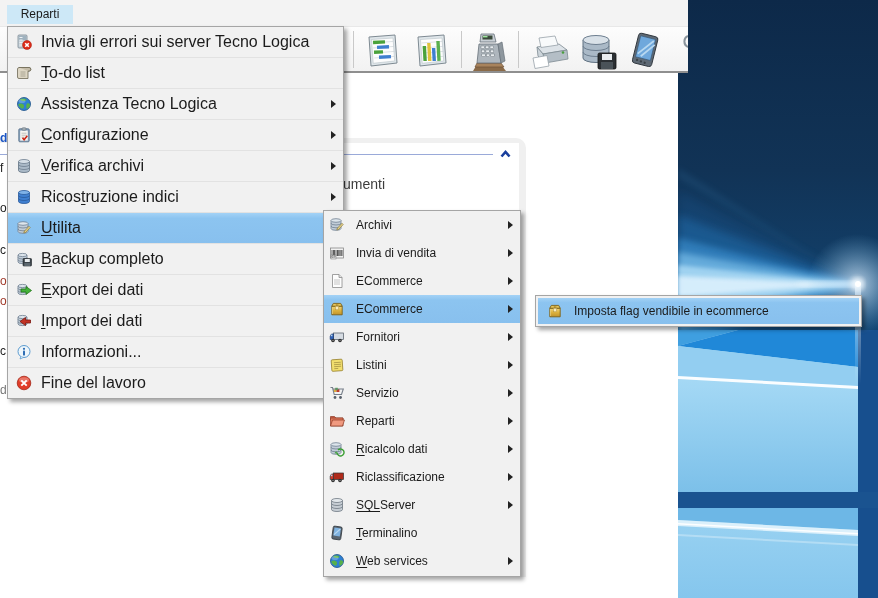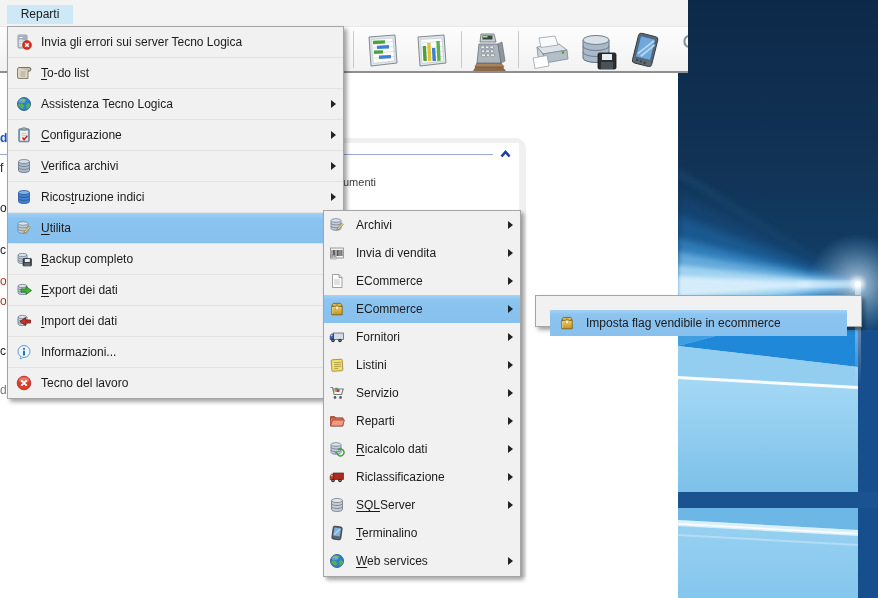--- a/index.html
+++ b/index.html
@@ -16,29 +16,29 @@
             font-size:12px;color:#1b1b1b;text-align:center;line-height:19px;}
   #toolbar{left:0;top:26px;width:688px;height:47px;
            background:linear-gradient(#fdfdfd,#f2f2f2);
            border-top:1px solid #e8e8e8;border-bottom:2px solid #8f8f8f;box-sizing:border-box;}
   .tsep{top:4px;width:1px;height:37px;background:#c9c9c9;}
   
   #panel{left:0;top:64px;width:526px;height:439px;background:#f0f0f0;
          border-top-right-radius:10px;}
   #card{left:0;top:69px;width:519px;height:434px;background:#fff;}
   #blueline{left:0;top:154px;width:493px;height:1px;background:#9aaad9;}
-  #umenti{left:343px;top:176px;font-size:11px;color:#3c3c3c;}
+  #umenti{left:343px;top:176px;font-size:14px;color:#3c3c3c;}
   
   .menu{position:absolute;background:#f1f1f1;border:1px solid #a5a5a5;
         box-shadow:3px 3px 4px rgba(0,0,0,0.35);box-sizing:border-box;}
   #menu1{left:7px;top:26px;width:337px;height:373px;}
   #menu2{left:323px;top:210px;width:198px;height:367px;}
-  #menu3{left:535px;top:295px;width:327px;height:32px;padding:14px;}
+  #menu3{left:535px;top:295px;width:327px;height:32px;padding:2px;}
   .mi{position:relative;height:30px;border-bottom:1px solid #e2e2e2;
-      font-size:12px;color:#1b1b1b;}
+      font-size:16px;color:#1b1b1b;}
   .mi:last-child{border-bottom:none;}
   .mi2{position:relative;height:28px;border-bottom:none;font-size:12px;color:#1b1b1b;}
   .hl{background:linear-gradient(#a3d2f6 0%,#8cc4f0 18%,#88c0ee 100%);}
   .mi .lab{position:absolute;left:33px;top:50%;transform:translateY(-50%);white-space:nowrap;}
   .mi2 .lab{position:absolute;left:32px;top:50%;transform:translateY(-50%);white-space:nowrap;}
   .mi .ic{position:absolute;left:8px;top:50%;margin-top:-8px;width:16px;height:16px;}
   .mi2 .ic{position:absolute;left:5px;top:50%;margin-top:-8px;width:16px;height:16px;}
   .arr{position:absolute;right:7px;top:50%;margin-top:-4px;width:0;height:0;
        border-left:5px solid #222;border-top:4px solid transparent;border-bottom:4px solid transparent;}
   .u{text-decoration:underline;text-underline-offset:2px;}
@@ -342,21 +342,21 @@
             <rect x="7" y="6.6" width="2" height="5" rx="0.9" fill="#2e6db4"></rect>
           </svg></span>
         <span class="lab">Informazioni...</span>
       </div>
     <div class="mi">
         <span class="ic"><svg width="16" height="16" viewBox="0 0 16 16">
             <circle cx="8" cy="8" r="6.8" fill="#e03c28" stroke="#9c1a0a" stroke-width="0.7"></circle>
             <ellipse cx="8" cy="5" rx="5" ry="2.8" fill="#ffffff" opacity="0.3"></ellipse>
             <path d="M5.3 5.3 L10.7 10.7 M10.7 5.3 L5.3 10.7" stroke="#fff" stroke-width="1.9"></path>
           </svg></span>
-        <span class="lab">Tecno del lavoro</span>
+        <span class="lab">Fine del lavoro</span>
       </div>
   </div>
 
   <div id="menu2" class="menu">
     <div class="mi2">
         <span class="ic"><svg width="16" height="16" viewBox="0 0 16 16">
             <path d="M2 3.5 v8 a5 1.8 0 0 0 10 0 v-8" fill="#c2cdd8" stroke="#6e7f90" stroke-width="0.8"></path>
             <ellipse cx="7" cy="3.5" rx="5" ry="1.8" fill="#dde5ec" stroke="#6e7f90" stroke-width="0.8"></ellipse>
             <path d="M2 6.2 a5 1.8 0 0 0 10 0 M2 9 a5 1.8 0 0 0 10 0" fill="none" stroke="#6e7f90" stroke-width="0.8"></path>
             <path d="M14.2 7.5 L9.5 12.5 L7.8 13 L8.3 11.3 L13 6.3 Z" fill="#e8d48a" stroke="#8a7a40" stroke-width="0.7"></path>

